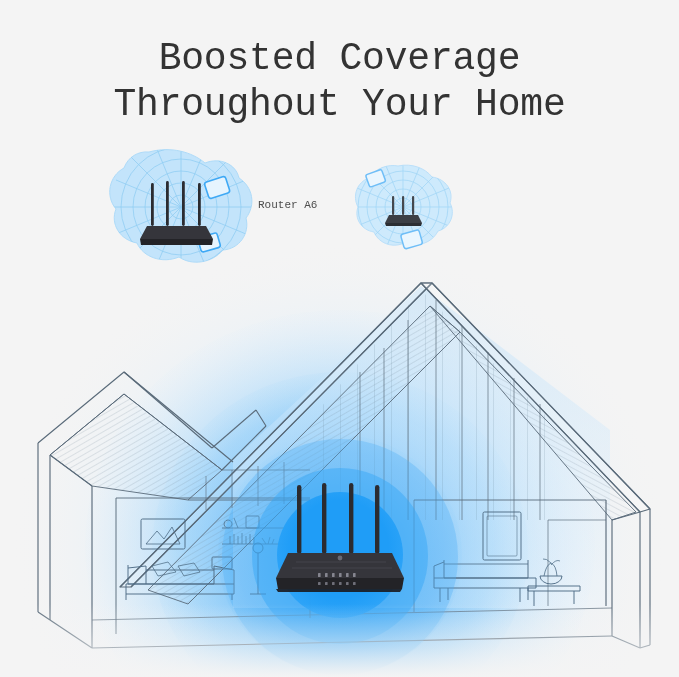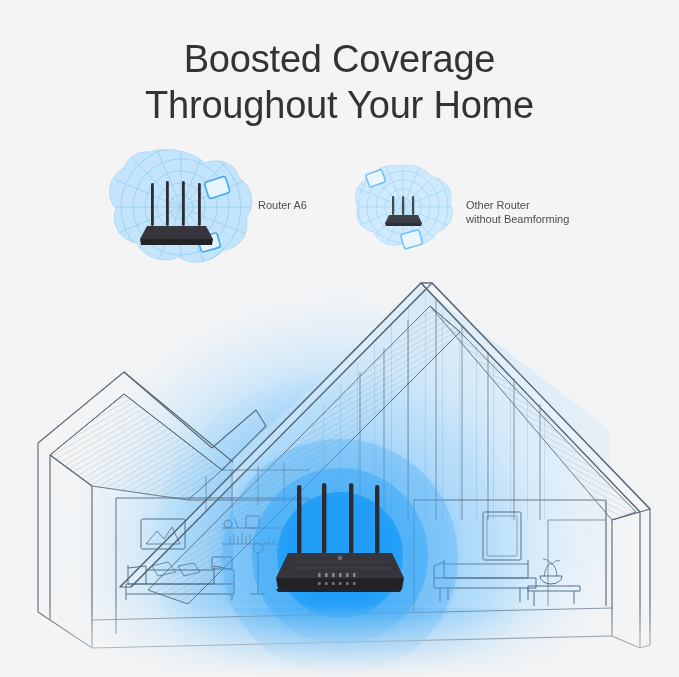--- a/index.html
+++ b/index.html
@@ -6,21 +6,21 @@
     margin: 0;
     padding: 0;
     background: #ffffff;
   }
   #page {
     position: relative;
     width: 679px;
     height: 677px;
     background: #f4f4f4;
     overflow: hidden;
-    font-family: Liberation Sans, sans-serif;
+    font-family: Liberation Mono, monospace;
   }
   #scene {
     position: absolute;
     inset: 0;
     width: 679px;
     height: 677px;
   }
   .headline {
     position: absolute;
     left: 0;
@@ -363,16 +363,14 @@
         <path d="M385 223 L422 223 L421 226 L386 226 Z" fill="#2b2e33"></path>
       </g>
     </g>
   </svg>
 
   <div class="headline">Boosted Coverage
 Throughout Your Home</div>
 
   <div class="cmp-label" id="label-archer">Router A6</div>
 
-  <div class="cmp-label" id="label-other">Other Router
-without Beamforming</div>
 
 </div>
 
 </body></html>

